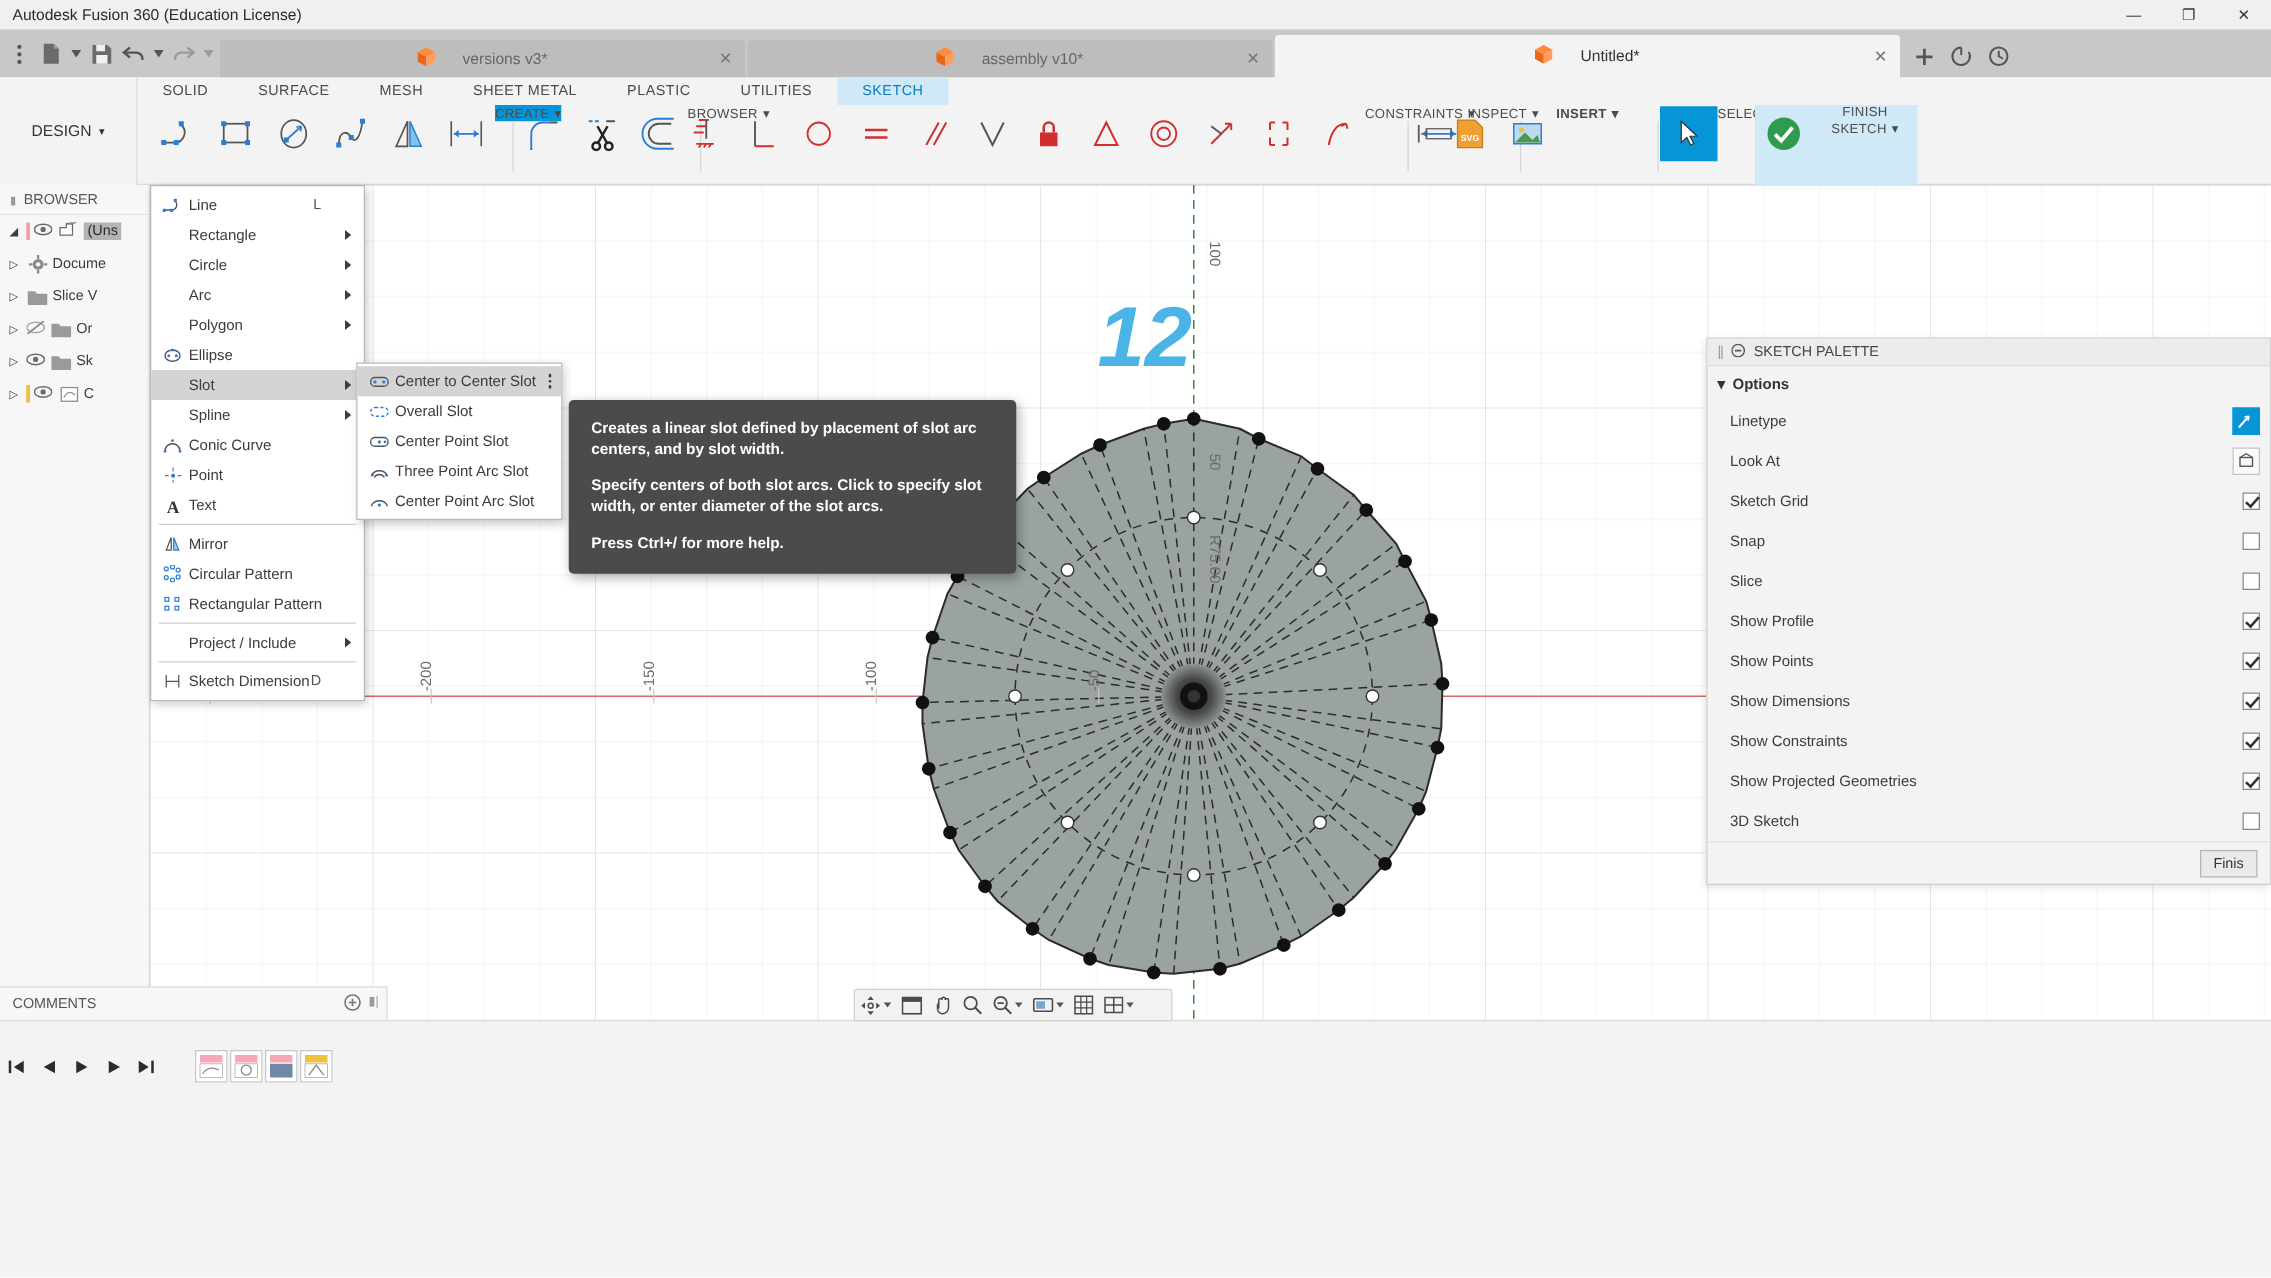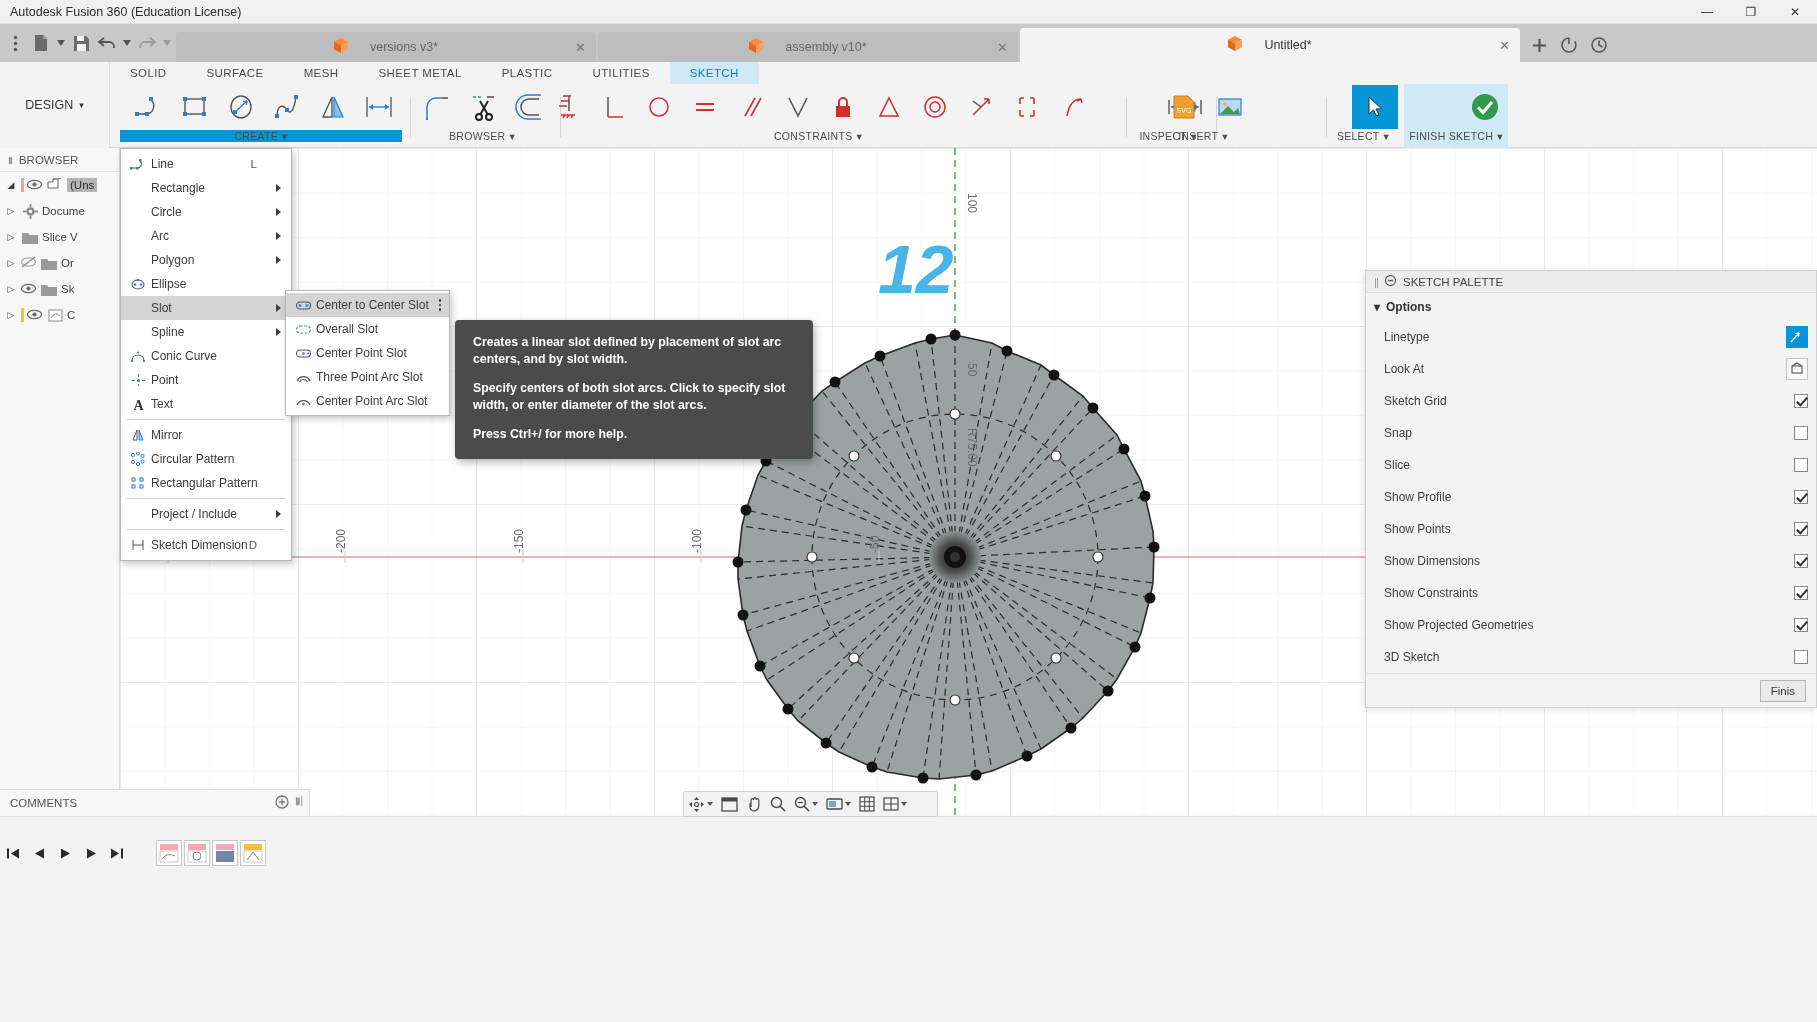--- a/index.html
+++ b/index.html
@@ -67,21 +67,21 @@
   }
   .ribtab.active { background:#cfe9f7; color:#0a7bc0; }
   #designbtn {
     position:absolute; left:0; top:0; width:110px; height:86px;
     background:#f3f3f3; border-right:1px solid #dcdcdc;
     display:flex; align-items:center; justify-content:center;
     font-size:12.5px; color:#333;
   }
   .panel {
     position:absolute; top:22px; height:64px;
-    display:flex; flex-direction:column; align-items:flex-end;
+    display:flex; flex-direction:row; align-items:flex-start;
   }
   .panel .icons { display:flex; align-items:center; height:46px; }
   .panel .plabel {
     font-size:10.5px; color:#4a4a4a; letter-spacing:.3px;
     width:100%; text-align:center;
   }
   .tool {
     width:46px; height:44px; display:flex; align-items:center; justify-content:center;
   }
   .tool svg { display:block; }
@@ -556,21 +556,21 @@
           </svg>
       </div>
     </div>
     <div class="plabel">
       <span>INSPECT</span><span style="margin-left:4px;">▾</span>
     </div>
   </div>
 
   <div class="sep" style="position:absolute; left:1212px; top:35px;"></div>
 
-  <div class="panel" style="left:1153px; width:100px;">
+  <div class="panel" style="left:1153px; width:100px;font-weight:bold;">
     <div class="icons">
       <div class="tool">
         <svg width="30" height="28" viewBox="0 0 30 28">
             <path d="M5 3 H19 l6 6 V25 H5Z" fill="#f0a030" stroke="#c87c18" stroke-width="1"></path>
             <text x="15" y="20" font-size="7" fill="#fff" text-anchor="middle" font-family="Liberation Sans">SVG</text>
           </svg>
       </div>
       <div class="tool">
         <svg width="30" height="28" viewBox="0 0 30 28">
             <rect x="4" y="6" width="22" height="16" fill="#bcd9ef" stroke="#2a7fd4" stroke-width="1.2"></rect>
@@ -594,21 +594,21 @@
           </svg>
       </div>
     </div>
     <div class="plabel">
       <span>SELECT</span><span style="margin-left:4px;">▾</span>
     </div>
   </div>
 
   <div class="sep" style="position:absolute; left:1402px; top:35px;"></div>
 
-  <div class="panel" style="left:1404px; width:104px; background:#cfe9f7;">
+  <div class="panel" style="left:1404px; width:130px; background:#cfe9f7;">
     <div class="icons">
       <div class="tool">
         <svg width="32" height="32" viewBox="0 0 32 32">
             <circle cx="16" cy="16" r="13" fill="#2e9b4e"></circle>
             <path d="M9 16.5 L14 21.5 L23 11" fill="none" stroke="#fff" stroke-width="3"></path>
           </svg>
       </div>
     </div>
     <div class="plabel">
       <span>FINISH SKETCH</span><span style="margin-left:4px;">▾</span>

